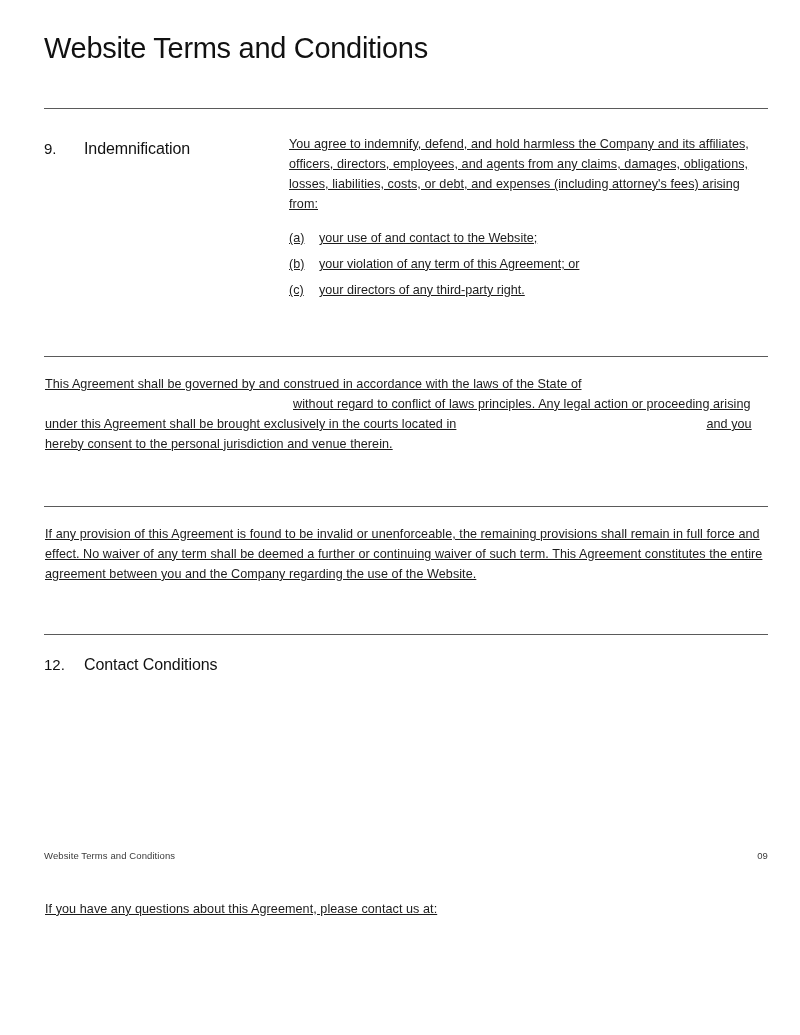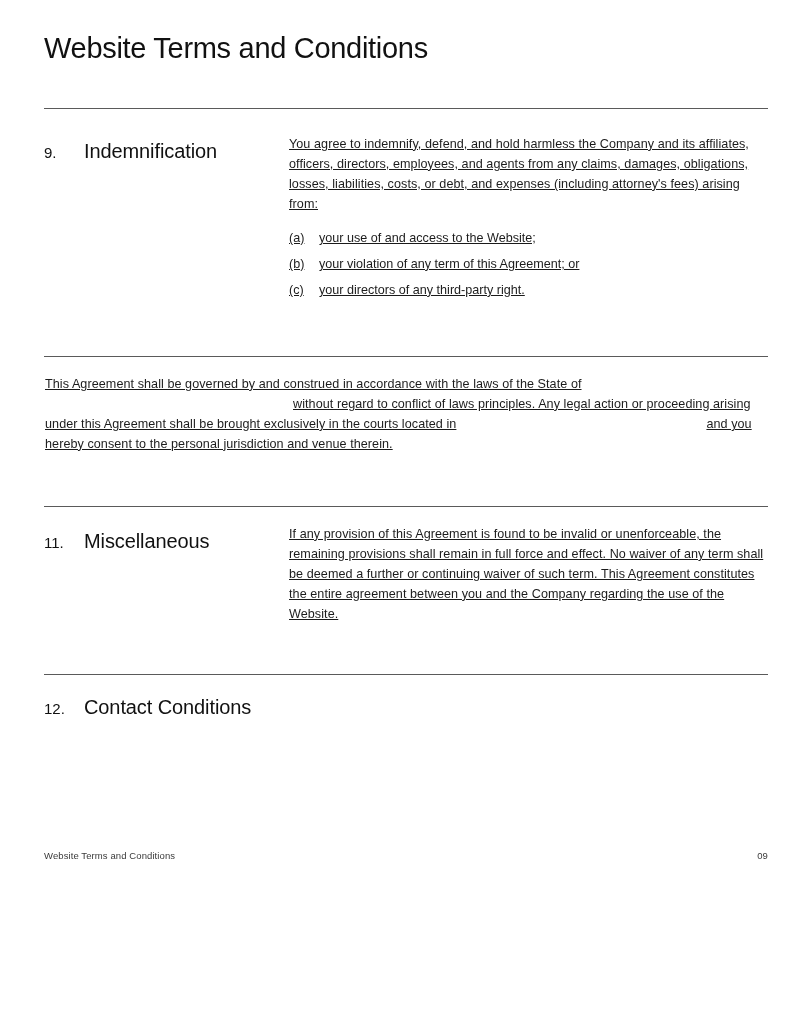--- a/index.html
+++ b/index.html
@@ -68,21 +68,21 @@
   }
   .sec-num {
     width: 40px;
     flex: 0 0 40px;
     font-size: 15px;
     font-weight: 400;
     color: #111111;
     line-height: 1.2;
   }
   .sec-title {
-    font-size: 20px;
+    font-size: 16px;
     font-weight: 400;
     color: #111111;
     line-height: 1.2;
     letter-spacing: -0.1px;
   }
 
   .sec-body {
     flex: 1 1 auto;
     min-width: 0;
     padding-left: 1px;
@@ -154,21 +154,21 @@
   <div class="section sec-9">
     <div class="sec-head">
       <div class="sec-num">9.</div>
       <div class="sec-title">Indemnification</div>
     </div>
     <div class="sec-body">
       <p class="para">You agree to indemnify, defend, and hold harmless the Company and its affiliates, officers, directors, employees, and agents from any claims, damages, obligations, losses, liabilities, costs, or debt, and expenses (including attorney's fees) arising from:</p>
       <ol class="alpha">
         <li>
           <span class="alpha-mark">(a)</span>
-          <span class="alpha-text">your use of and access to the Website;</span>
+          <span class="alpha-text">your use of and contact to the Website;</span>
         </li>
         <li>
           <span class="alpha-mark">(b)</span>
           <span class="alpha-text">your violation of any term of this Agreement; or</span>
         </li>
         <li>
           <span class="alpha-mark">(c)</span>
           <span class="alpha-text">your directors of any third-party right.</span>
         </li>
       </ol>
@@ -183,38 +183,37 @@
     <div class="sec-body">
       <p class="para"><span>This Agreement shall be governed by and construed in accordance with the laws of the State of</span><span class="blank blank-state"></span><span>without regard to conflict of laws principles. Any legal action or proceeding arising under this Agreement shall be brought exclusively in the courts located in</span><span class="blank blank-venue"></span><span>and you hereby consent to the personal jurisdiction and venue therein.</span></p>
     </div>
   </div>
 
   <div class="rule-wrap-3">
     <div class="rule"></div>
   </div>
 
   <div class="section sec-11">
-    <div class="sec-head">
-      <div class="sec-num">11.</div>
-      <div class="sec-title">Miscellaneous</div>
-    </div>
     <div class="sec-body">
       <p class="para">If any provision of this Agreement is found to be invalid or unenforceable, the remaining provisions shall remain in full force and effect. No waiver of any term shall be deemed a further or continuing waiver of such term. This Agreement constitutes the entire agreement between you and the Company regarding the use of the Website.</p>
     </div>
   </div>
 
   <div class="rule-wrap-4">
     <div class="rule"></div>
   </div>
 
   <div class="section sec-12">
     <div class="sec-head">
       <div class="sec-num">12.</div>
       <div class="sec-title">Contact Conditions</div>
     </div>
+    <div class="sec-body">
+      <p class="para">If you have any questions about this Agreement, please contact us at:</p>
+    </div>
   </div>
 
   <div class="footer">
     <div>Website Terms and Conditions</div>
     <div>09</div>
   </div>
 
 </div>
 
 </body></html>

